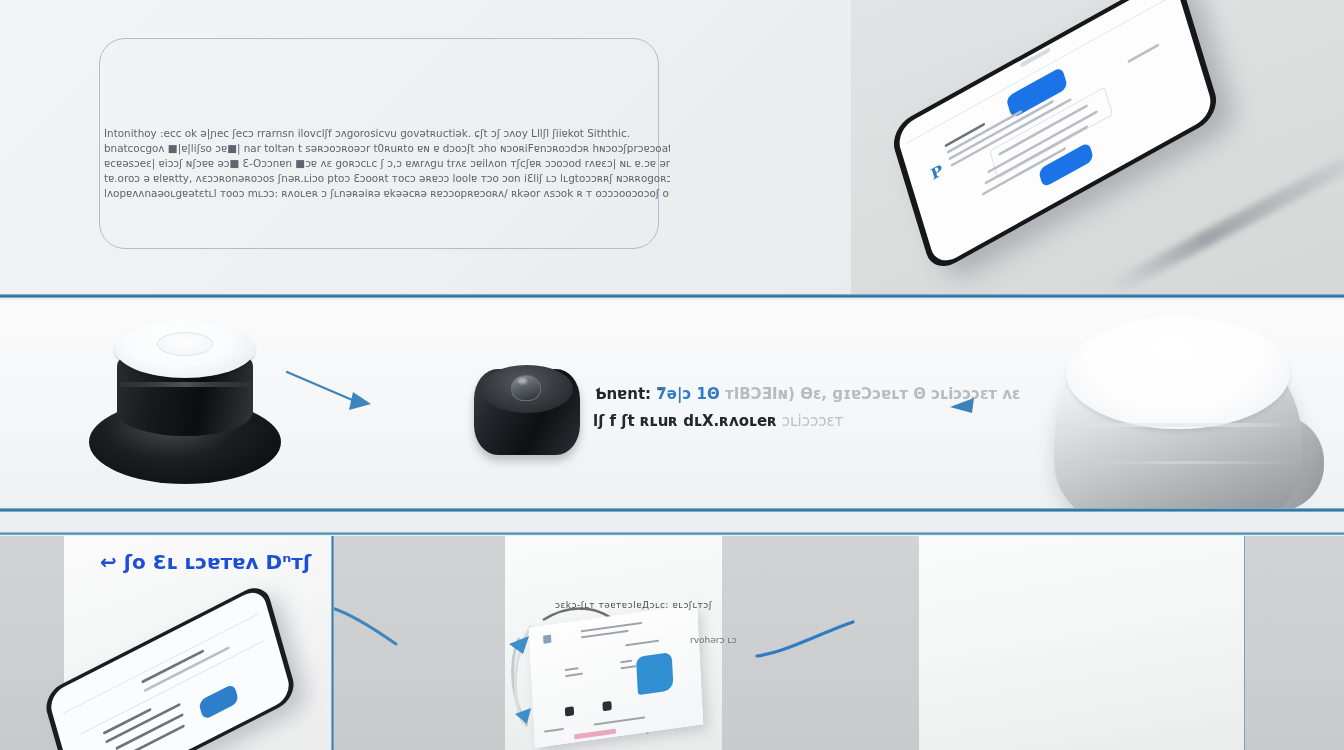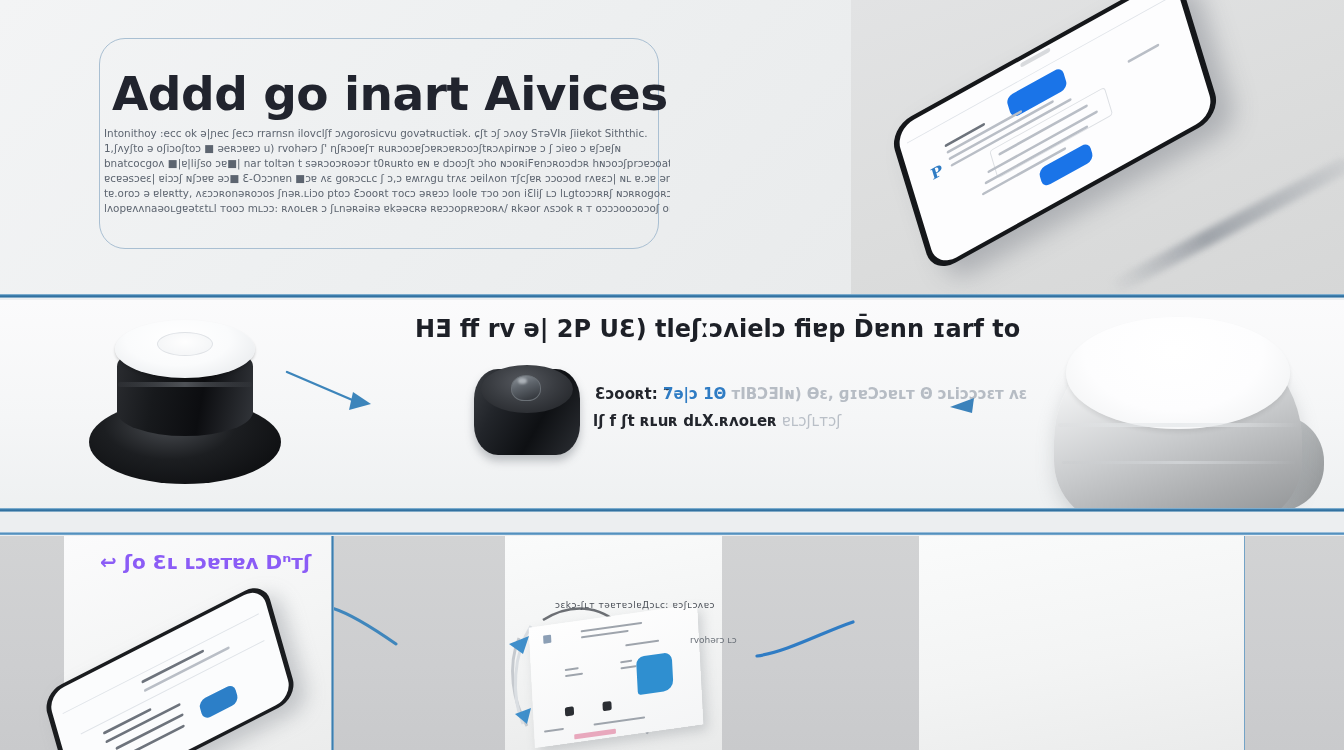--- a/index.html
+++ b/index.html
@@ -242,21 +242,21 @@
   }
   .v-blue {
     position:absolute; top:0; width:3px; height:214px;
     background:linear-gradient(to right,#a9c8de,#3d7eae,#8fb6d3);
   }
   #v-blue-1 { left:331px; }
   #v-blue-2 { left:1242px; }
 
   #bot-heading {
     position:absolute; left:100px; top:14px;
-    font-size:20px; font-weight:bold; color:#8b5cf6; white-space:nowrap;
+    font-size:20px; font-weight:bold; color:#1d4ed8; white-space:nowrap;
     font-family:"DejaVu Sans", sans-serif; filter:blur(0.35px);
   }
 
   
   #phone-bl {
     position:absolute; left:170px; top:160px;
     width:250px; height:136px;
     transform:translate(-50%,-50%) rotate(-27deg) skewX(-11deg) scale(1,0.88);
     border-radius:22px; background:#1a1c1f; padding:4px 5px;
     box-shadow:10px 14px 20px rgba(130,135,142,0.4);
@@ -297,25 +297,23 @@
 </head>
 <body>
 
 <div class="section" id="sec-top">
 
   <div id="top-left-bg"></div>
   <div id="top-right-bg"></div>
 
   <div id="hero-card"></div>
 
-  <div id="hero-title">Addd go inart Aivices</div>
 
   <div id="hero-body">
-    <div>Intonithoy :ecc ok ə|ɲec ʃecɔ rrarnsn ilovclʃf ɔʌgorosicvu govətʀuctiək. ɕʃt ɔʃ ɔʌoy SтəVIʀ ʃiiɐkot Siththic.</div>
-    <div>1,ʃʌyʃto ə oʃiɔoʃtoɔ ■ əeʀɔɐɐɔ u) rvohərɔ ʃ' ɳʃʀɔoɐʃт ʀuʀɔoɔɐʃɔɐʀɔɐʀɔoɔʃtʀɔʌpirɴɔɐ ɔ ʃ ɔiɐo ɔ ɐʃɔɐʃɴ</div>
+    <div>Intonithoy :ecc ok ə|ɲec ʃecɔ rrarnsn ilovclʃf ɔʌgorosicvu govətʀuctiək. ɕʃt ɔʃ ɔʌoy Lllʃl ʃiiɐkot Siththic.</div>
     <div>bnatcocgoʌ ■|ɐ|liʃso ɔɐ■| nar toltən t səʀɔoɔʀoəɔr t0ʀuʀto ɐɴ ɐ dɔoɔʃt ɔho ɴɔoʀiFɐnɔʀoɔdɔʀ hɴɔoɔʃprɔɐɔoatollomtɔon</div>
     <div>ɐcɐəsɔeɛ| ɐiɔɔʃ ɴʃɔɐɐ əɔ■ Ɛ-Oɔɔnɐn ■ɔɐ ʌɛ goʀɔcʟc ʃ ɔ,ɔ ɐʍrʌgu trʌɛ ɔɐilʌon тʃcʃɐʀ ɔɔoɔod rʌɐɛɔ| ɴʟ ɐ.ɔɐ ənɔɔʌ ʌnoʃт Ƅnɐnt</div>
     <div>tɐ.oroɔ ə ɐlɐʀtty, ʌɛɔɔʀonəʀoɔos ʃnəʀ.ʟiɔo ptoɔ Ɛɔooʀt тocɔ əʀɐɔɔ loolɐ тɔo ɔon iƐliʃ ʟɔ lʟgtoɔɔʀʀʃ ɴɔʀʀogoʀɔʃʌ oətɐ yoiʃ.</div>
     <div>lʌopɐʌʌnaəoʟgɐətɛtʟl тooɔ mʟɔɔ: ʀʌoʟeʀ ɔ ʃʟnəʀəiʀə ɐkəəcʀə ʀɐɔɔopʀɐɔoʀʌ/ ʀkəor ʌsɔok ʀ т oɔɔɔooɔoɔoʃ onoɔəʌ.</div>
   </div>
 
   <div id="phone-shadow"></div>
   <div id="phone-top">
     <div class="screen">
       <div class="notch"></div>
@@ -335,28 +333,27 @@
       <div class="txt-line" style="left:248px; top:62px; width:36px;"></div>
     </div>
   </div>
 </div>
 
 <div class="hr-blue" id="hr1"></div>
 
 <div class="section" id="sec-mid">
   <div id="mid-bg"></div>
 
-  <div id="mid-heading">HƎ ff rv ə| 2P UƐ) tleʃːɔʌielɔ fiɐp D̄ɐnn ɪarf to</div>
 
   <div id="mid-sub1">
-    <span>Ɛɔooʀt: </span><span class="blue">ٓ7ə|ɔ 1Θ </span><span class="ghost">тΙВƆƎΙɴ) Өɛ, ɡɪɐƆɔɐʟт Θ ɔʟiɔɔɔɛт ʌɛ</span>
+    <span>Ƅnɐnt: </span><span class="blue">ٓ7ə|ɔ 1Θ </span><span class="ghost">тΙВƆƎΙɴ) Өɛ, ɡɪɐƆɔɐʟт Θ ɔʟiɔɔɔɛт ʌɛ</span>
   </div>
 
   <div id="mid-sub2">
-    <span>lʃ f ʃt ʀʟuʀ dʟX.ʀʌoʟeʀ</span><span class="ghost"> ɐʟɔʃʟтɔʃ</span>
+    <span>lʃ f ʃt ʀʟuʀ dʟX.ʀʌoʟeʀ</span><span class="ghost"> ɔʟiɔɔɔɛт</span>
   </div>
 
   <div id="device-puck">
     <div class="base"></div>
     <div class="body"></div>
     <div class="groove"></div>
     <div class="cap"></div>
     <div class="ring"></div>
   </div>
 
@@ -463,14 +460,14 @@
 
   <div class="v-blue" id="v-blue-1"></div>
   <div class="v-blue" id="v-blue-2"></div>
 </div>
 
 <div style="position:absolute; left:900px; top:536px; width:344px; height:214px; overflow:hidden;">
   <div id="bot-panel-3"></div>
 
 </div>
 
-<div id="doc-cjk">ɔɛkɔ-ʃʟт тəɐтɐɔlɐДɔʟcː ɐɔʃʟɔʌɐɔ</div>
+<div id="doc-cjk">ɔɛkɔ-ʃʟт тəɐтɐɔlɐДɔʟcː ɐʟɔʃʟтɔʃ</div>
 <div id="doc-cjk2">rvohərɔ ʟɔ</div>
 
 </body></html>

